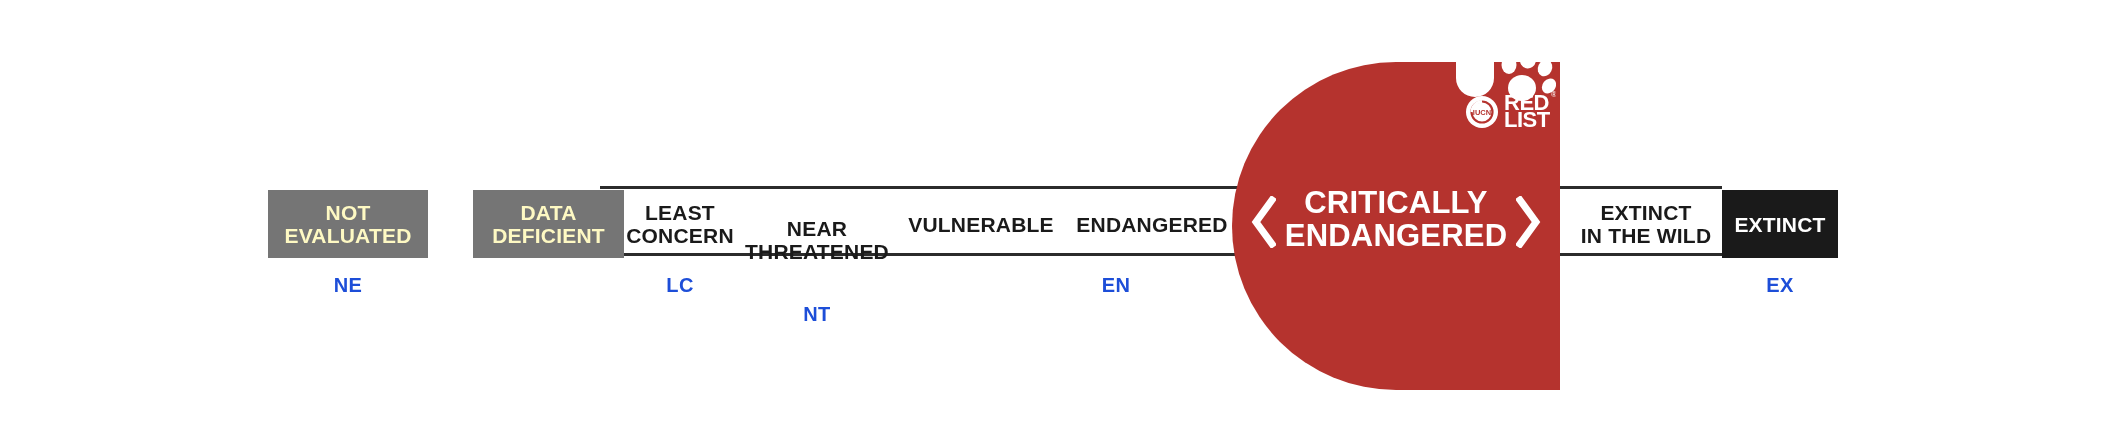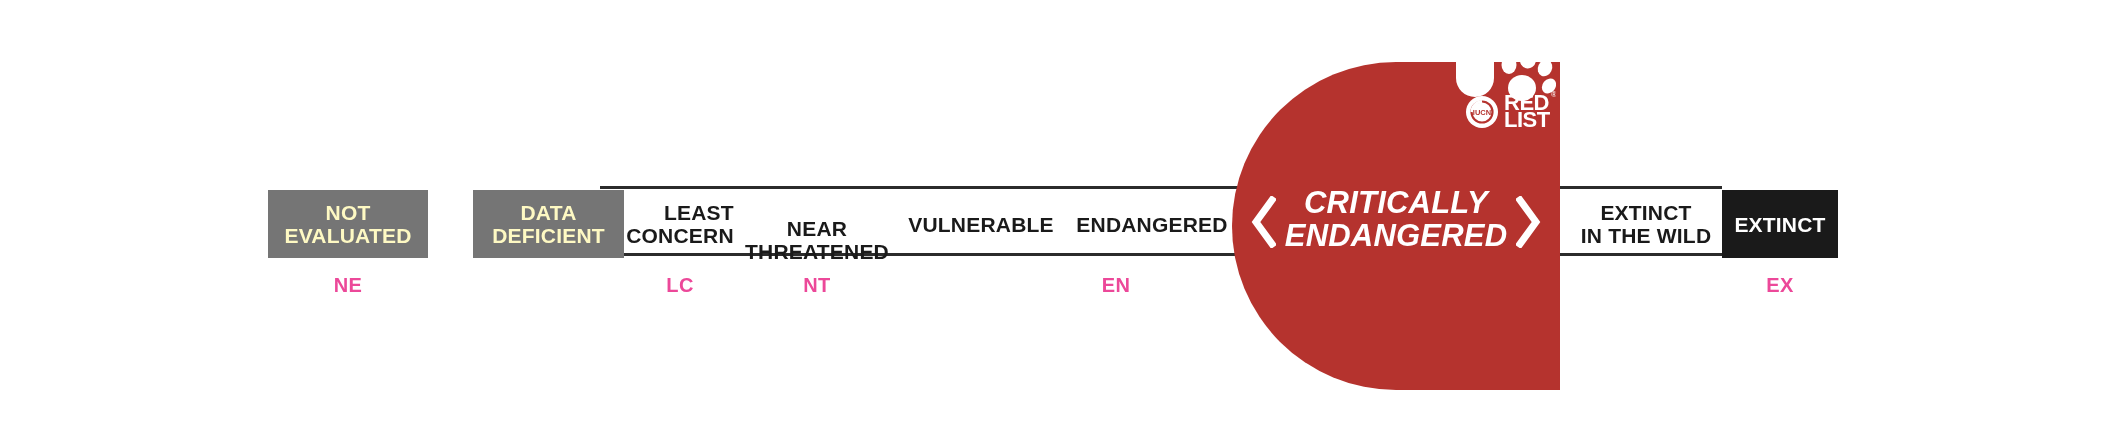--- a/index.html
+++ b/index.html
@@ -103,21 +103,21 @@
   }
 
   
   .abbr {
     position: absolute;
     top: 272px;
     height: 26px;
     display: flex;
     align-items: center;
     justify-content: center;
-    color: #ec4899;
+    color: #1d4ed8;
     font-weight: bold;
     font-size: 20px;
     letter-spacing: 0.3px;
   }
   .abbr.on-red {
     color: #ffffff;
     z-index: 6;
   }
 
   
@@ -149,21 +149,20 @@
     top: 186px;
     width: 268px;
     text-align: center;
     color: #ffffff;
     font-weight: bold;
     font-size: 31px;
     line-height: 33px;
     letter-spacing: 0.2px;
     text-transform: uppercase;
     z-index: 6;
-    font-style: italic;
   }
 
   .chevron {
     position: absolute;
     top: 196px;
     color: #ffffff;
     font-size: 44px;
     line-height: 52px;
     font-weight: normal;
     z-index: 6;
@@ -191,21 +190,21 @@
     <div class="white-band"></div>
 
     <div class="chip-grey" style="left:268px; width:160px;">
       <div class="chip-text"><span>NOT</span><br><span>EVALUATED</span></div>
     </div>
 
     <div class="chip-grey" style="left:437px; width:151px;margin-left:36px;">
       <div class="chip-text"><span>DATA</span><br><span>DEFICIENT</span></div>
     </div>
 
-    <div class="chip-white" style="left:604px; width:152px;text-align:right;">
+    <div class="chip-white" style="left:604px; width:152px;">
       <div class="chip-text"><span>LEAST</span><br><span>CONCERN</span></div>
     </div>
 
     <div class="chip-white" style="left:722px; width:190px;margin-top:16px;">
       <div class="chip-text"><span>NEAR</span><br><span>THREATENED</span></div>
     </div>
 
     <div class="chip-white" style="left:890px; width:182px;">
       <div class="chip-text"><span>VULNERABLE</span></div>
     </div>
@@ -263,18 +262,18 @@
         <g>
           <text x="52" y="58" font-family="'Liberation Sans', sans-serif" font-size="22" font-weight="bold" fill="#ffffff" letter-spacing="-0.5">RED</text>
           <text x="52" y="75" font-family="'Liberation Sans', sans-serif" font-size="22" font-weight="bold" fill="#ffffff" letter-spacing="-0.5">LIST</text>
           <text x="99" y="45" font-family="'Liberation Sans', sans-serif" font-size="8" fill="#ffffff">®</text>
         </g>
       </svg>
     </div>
 
     <div class="abbr" style="left:268px; width:160px;">NE</div>
     <div class="abbr" style="left:604px; width:152px;">LC</div>
-    <div class="abbr" style="left:722px; width:190px;">NT</div>
+    <div class="abbr" style="left:722px; width:190px;margin-top:29px;">NT</div>
     <div class="abbr" style="left:1016px; width:200px;">EN</div>
     <div class="abbr" style="left:1722px; width:116px;">EX</div>
 
   </div>
 </div>
 
 </body></html>

